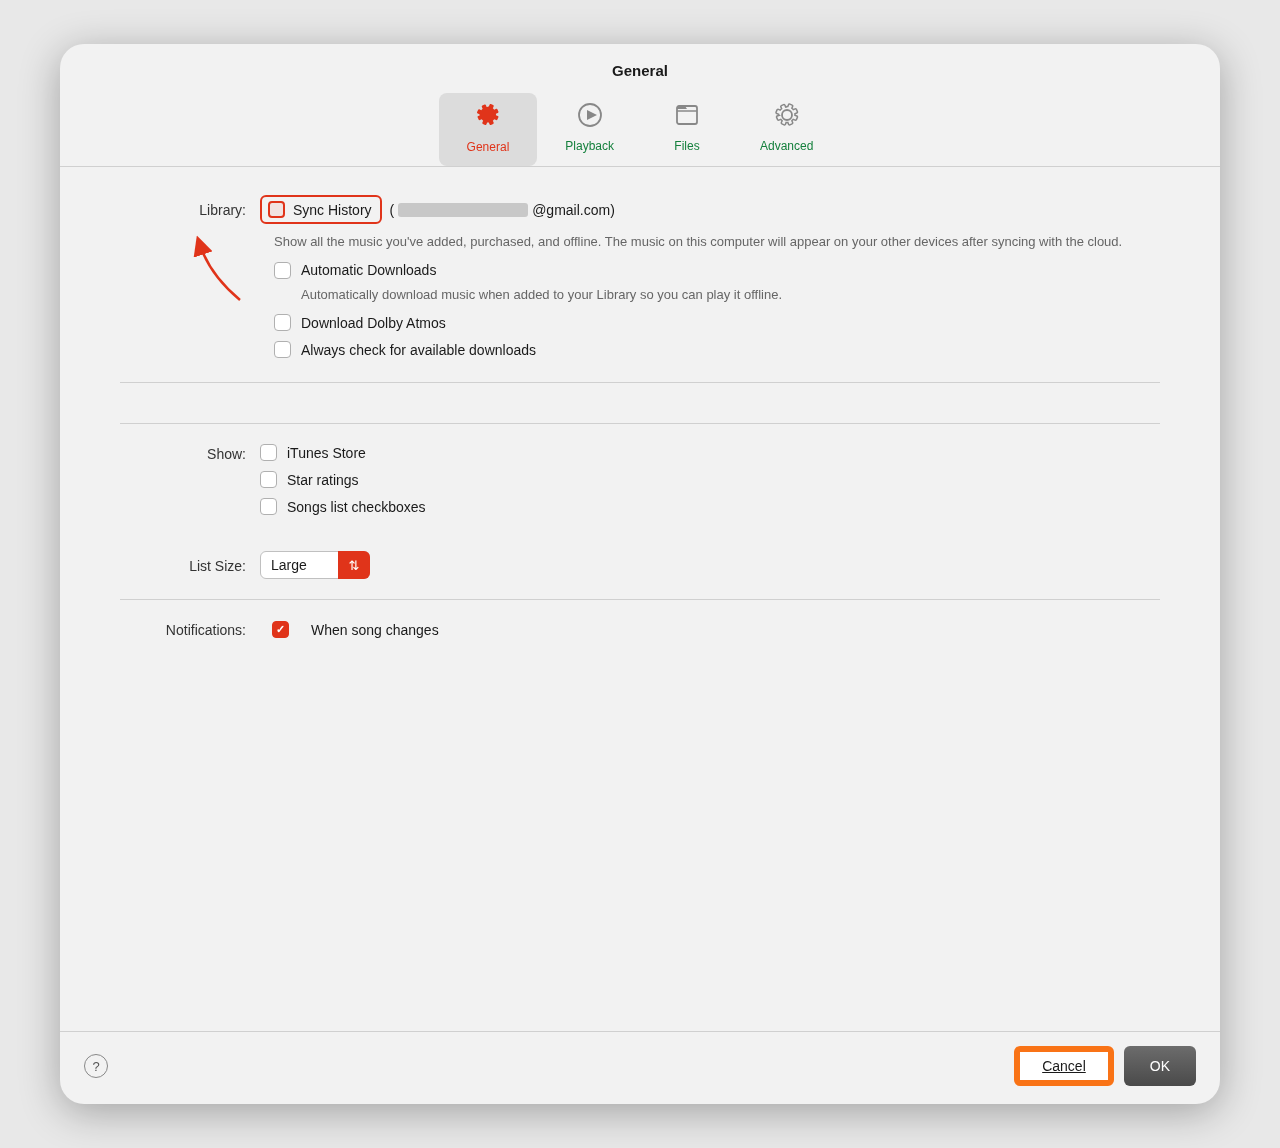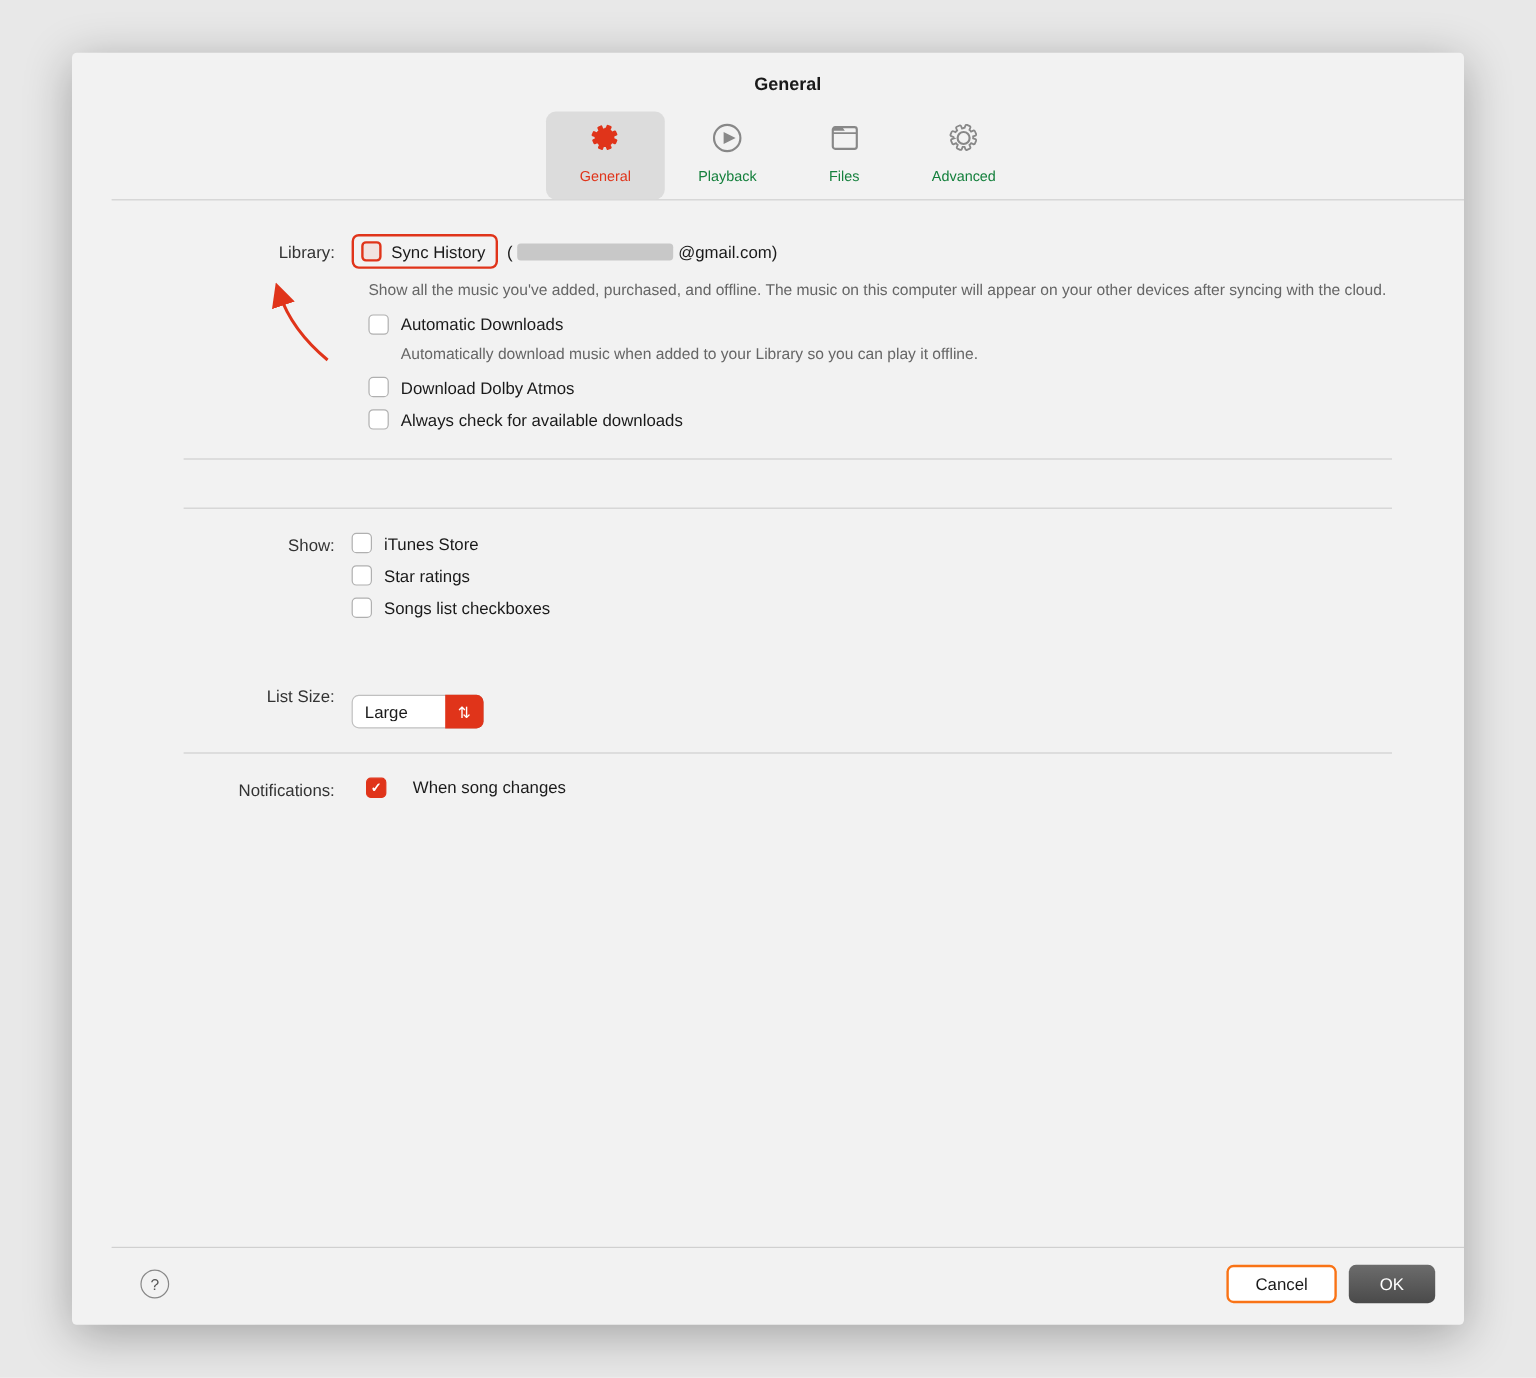--- a/index.html
+++ b/index.html
@@ -7,28 +7,27 @@
       font-family: -apple-system, BlinkMacSystemFont, 'SF Pro Text', 'Helvetica Neue', sans-serif;
       background: #e8e8e8;
       width: 1280px;
       min-height: 1148px;
       display: flex;
       align-items: center;
       justify-content: center;
     }
     .window {
       background: #f2f2f2;
-      border-radius: 4px;
+      border-radius: 24px;
       box-shadow: 0 8px 40px rgba(0,0,0,0.3);
       width: 1160px;
       min-height: 1060px;
       overflow: hidden;
       display: flex;
       flex-direction: column;
-      padding-left: 33px;
     }
     .title-bar {
       display: flex;
       align-items: center;
       justify-content: center;
       padding: 18px 20px 0;
       position: relative;
     }
     .window-title {
       font-size: 15px;
@@ -178,21 +177,20 @@
       display: flex;
       align-items: flex-start;
       gap: 0;
       margin-bottom: 14px;
     }
     .select-wrapper {
       position: relative;
       display: inline-flex;
       align-items: center;
       margin-left: 0;
-      margin-top: 28px;
     }
     select {
       appearance: none;
       -webkit-appearance: none;
       background: white;
       border: 1px solid #c0c0c0;
       border-radius: 6px;
       padding: 5px 38px 5px 10px;
       font-size: 14px;
       color: #1a1a1a;
@@ -232,26 +230,27 @@
       font-size: 13px;
       color: #555;
       cursor: pointer;
     }
     .footer-buttons {
       display: flex;
       gap: 10px;
     }
     .btn-cancel {
       background: white;
-      border: 2px solid #f97316;
+      border: 6px solid #f97316;
       border-radius: 6px;
       padding: 6px 22px;
       font-size: 14px;
       cursor: pointer;
       color: #1a1a1a;
+      text-decoration: underline;
     }
     .btn-ok {
       background: linear-gradient(180deg, #6c6c6c 0%, #4a4a4a 100%);
       border: none;
       border-radius: 6px;
       padding: 6px 26px;
       font-size: 14px;
       cursor: pointer;
       color: white;
       font-weight: 500;
@@ -262,21 +261,21 @@
     }
     .annotation-svg {
       position: absolute;
       left: 60px;
       top: 30px;
       pointer-events: none;
       z-index: 10;
     }
     .notifications-row {
       display: flex;
-      align-items: flex-start;
+      align-items: flex-end;
       gap: 12px;
     }
     .list-size-row {
       display: flex;
       align-items: center;
       gap: 0;
       margin-bottom: 14px;
     }
   </style>
 </head>

